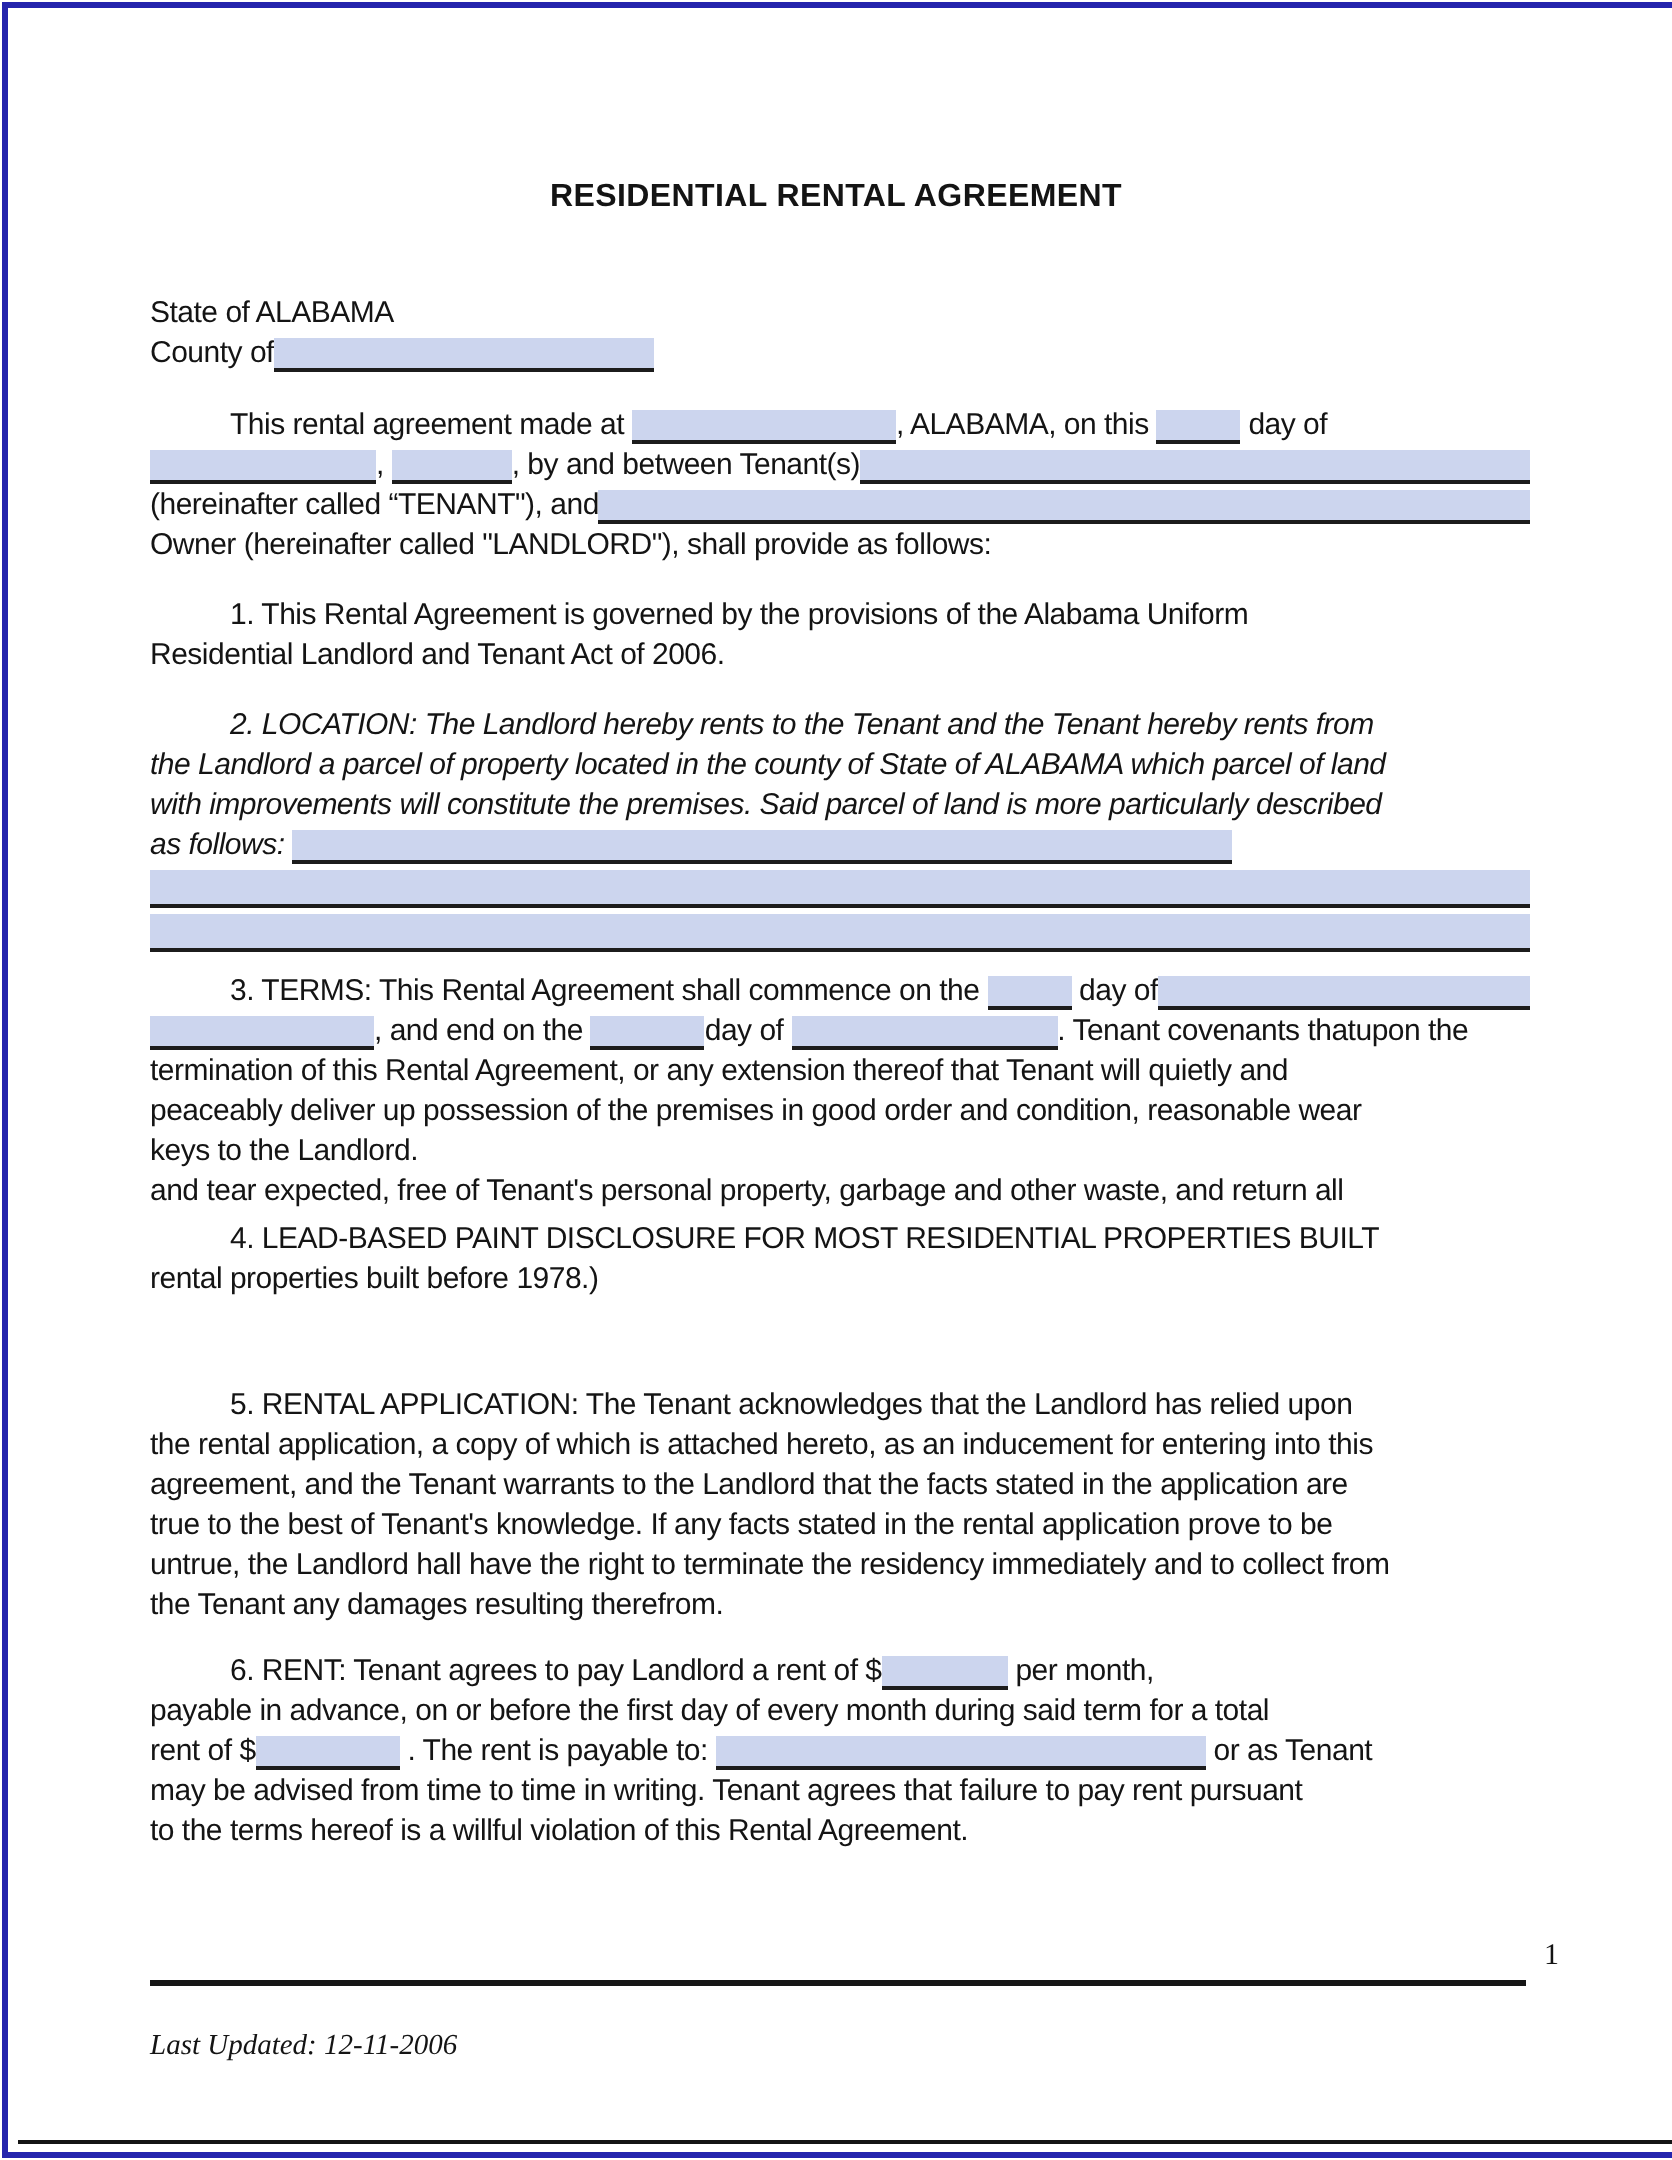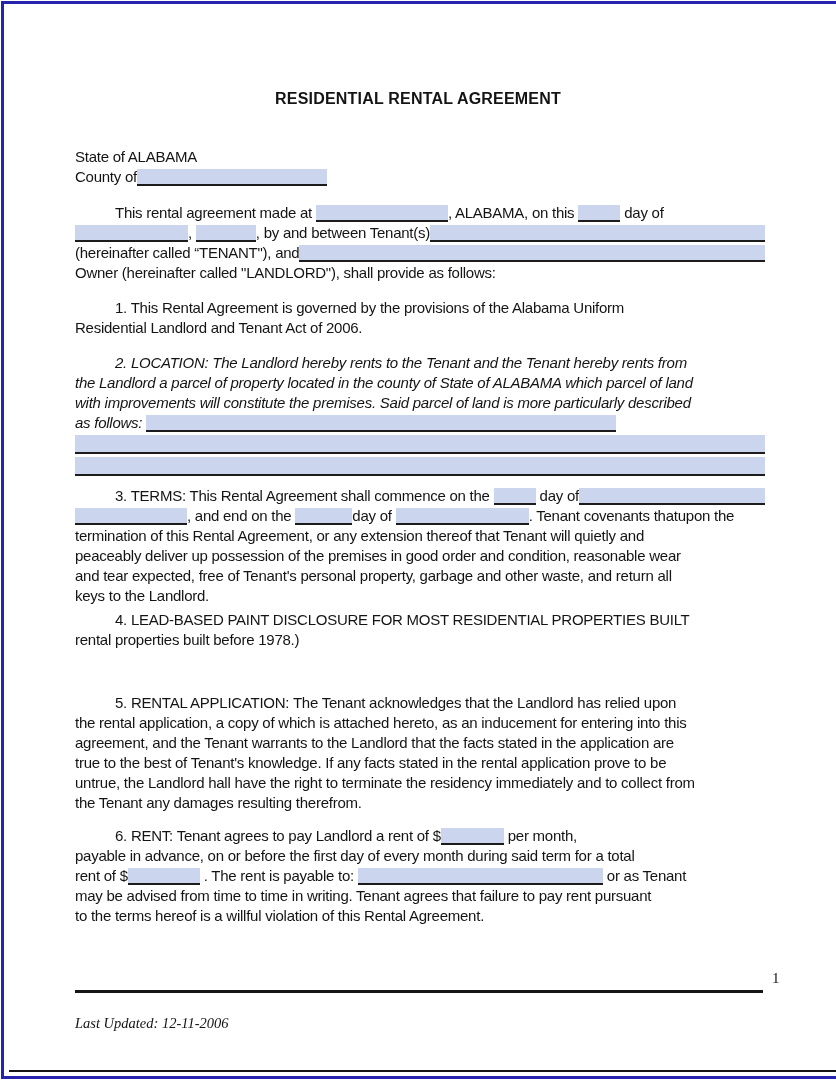--- a/index.html
+++ b/index.html
@@ -56,22 +56,22 @@
         <div class="line"><span class="txt">with improvements will constitute the premises. Said parcel of land is more particularly described</span></div>
         <div class="line"><span class="txt">as follows: </span><span class="field" style="width: 470px;"></span></div>
         <div class="line field-row"><span class="field fill"></span></div>
         <div class="line field-row"><span class="field fill"></span></div>
       </div>
       <div class="block" style="top: 486px;">
         <div class="line"><span class="indent"></span><span class="txt">3. TERMS: This Rental Agreement shall commence on the </span><span class="field" style="width: 42px;"></span><span class="txt"> day of</span><span class="field fill"></span></div>
         <div class="line"><span class="field" style="width: 112px;"></span><span class="txt">, and end on the </span><span class="field" style="width: 57px;"></span><span class="txt">day of </span><span class="field" style="width: 133px;"></span><span class="txt">. Tenant covenants thatupon the</span></div>
         <div class="line"><span class="txt">termination of this Rental Agreement, or any extension thereof that Tenant will quietly and</span></div>
         <div class="line"><span class="txt">peaceably deliver up possession of the premises in good order and condition, reasonable wear</span></div>
+        <div class="line"><span class="txt">keys to the Landlord.</span></div>
         <div class="line"><span class="txt">and tear expected, free of Tenant's personal property, garbage and other waste, and return all</span></div>
-        <div class="line"><span class="txt">keys to the Landlord.</span></div>
       </div>
       <div class="block" style="top: 610px;">
         <div class="line"><span class="indent"></span><span class="txt">4. LEAD-BASED PAINT DISCLOSURE FOR MOST RESIDENTIAL PROPERTIES BUILT</span></div>
         <div class="line"><span class="txt">rental properties built before 1978.)</span></div>
       </div>
       <div class="block" style="top: 693px;">
         <div class="line"><span class="indent"></span><span class="txt">5. RENTAL APPLICATION: The Tenant acknowledges that the Landlord has relied upon</span></div>
         <div class="line"><span class="txt">the rental application, a copy of which is attached hereto, as an inducement for entering into this</span></div>
         <div class="line"><span class="txt">agreement, and the Tenant warrants to the Landlord that the facts stated in the application are</span></div>
         <div class="line"><span class="txt">true to the best of Tenant's knowledge. If any facts stated in the rental application prove to be</span></div>

